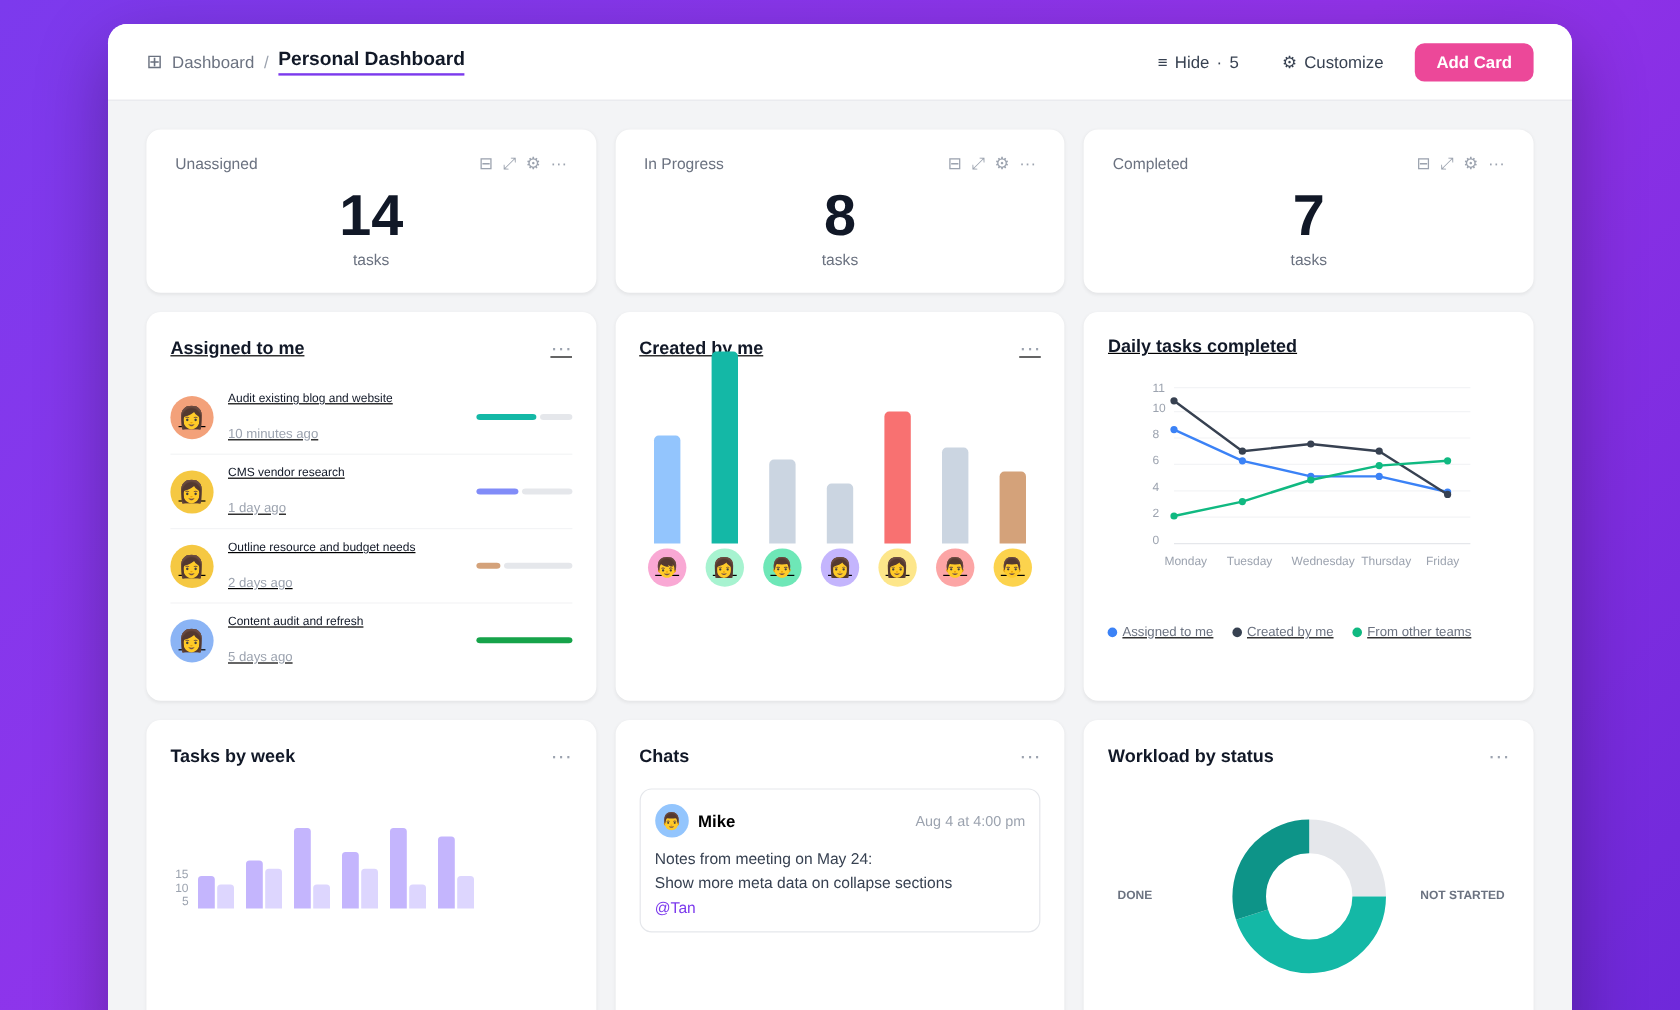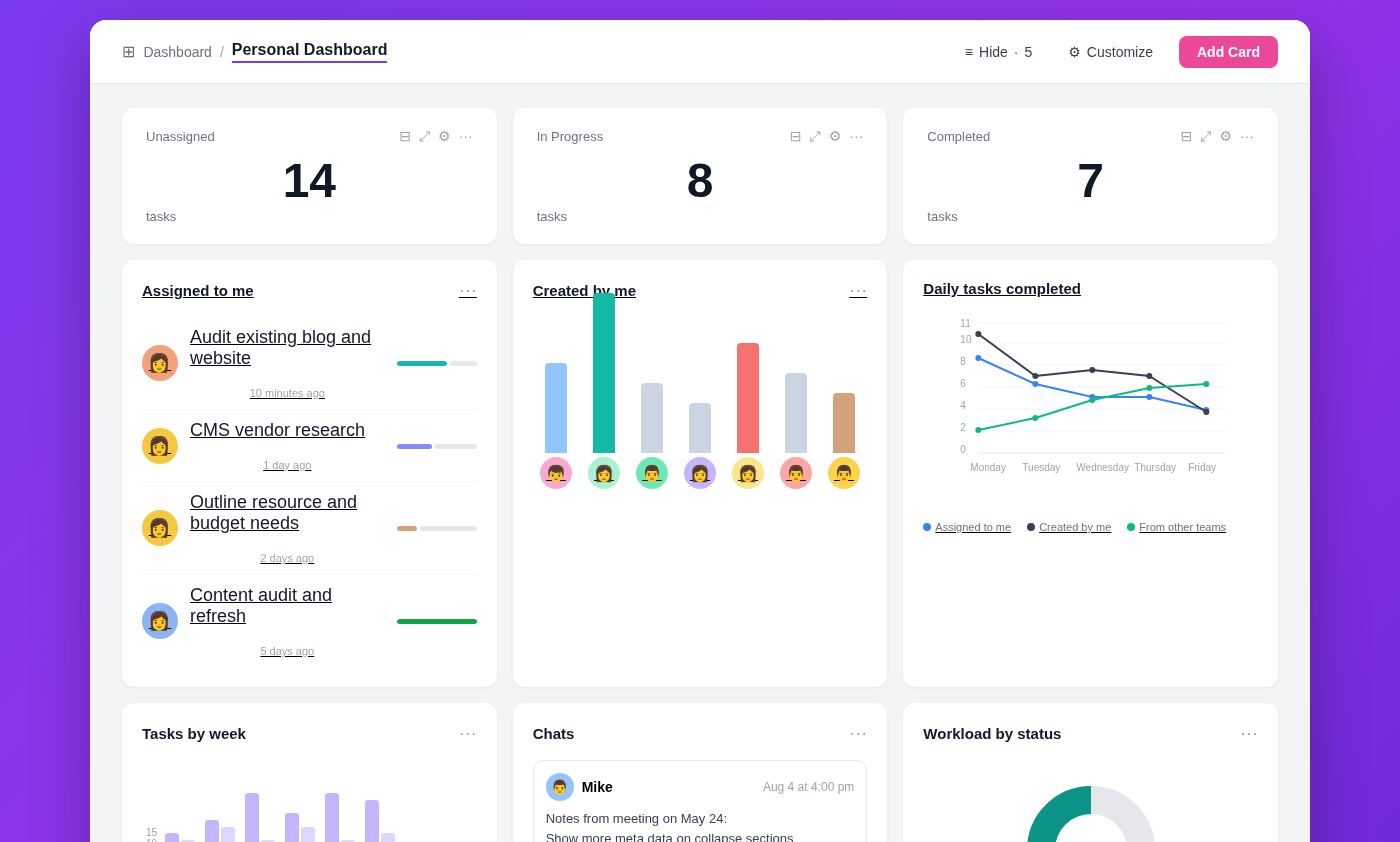--- a/index.html
+++ b/index.html
@@ -73,21 +73,21 @@
       box-shadow: 0 1px 3px rgba(0,0,0,0.06);
     }
     .stat-card-header {
       display: flex; align-items: center; justify-content: space-between;
       margin-bottom: 12px;
       text-align: right;
     }
     .stat-card-title { font-size: 13px; color: #6b7280; font-weight: 500; }
     .stat-card-icons { display: flex; gap: 8px; color: #9ca3af; font-size: 14px; }
     .stat-number { font-size: 48px; font-weight: 700; color: #111827; line-height: 1; text-align: center; }
-    .stat-label { font-size: 13px; color: #6b7280; margin-top: 4px; }
+    .stat-label { font-size: 13px; color: #6b7280; text-align: center; margin-top: 4px; }
 
     
     .content-row {
       display: grid;
       grid-template-columns: 1fr 1fr 1fr;
       gap: 16px;
       margin-bottom: 16px;
       text-decoration: underline;
     }
 
@@ -111,22 +111,22 @@
       border-bottom: 1px solid #f3f4f6;
     }
     .task-item:last-child { border-bottom: none; }
     .task-avatar {
       width: 36px; height: 36px; border-radius: 50%;
       background: #e5e7eb; flex-shrink: 0;
       overflow: hidden; display: flex; align-items: center; justify-content: center;
       font-size: 18px;
     }
     .task-info { flex: 1; }
-    .task-name { font-size: 18px; font-weight: 500; color: #111827; }
-    .task-time { font-size: 11px; color: #9ca3af; margin-top: 18px; text-align: center; }
+    .task-name { font-size: 10px; font-weight: 500; color: #111827; }
+    .task-time { font-size: 11px; color: #9ca3af; margin-top: 18px; }
     .bar-chart {
       display: flex;
       align-items: flex-end;
       gap: 16px;
       height: 180px;
       padding-bottom: 8px;
       width: 100%;
       justify-content: center;
     }
     .bar-group { display: flex; flex-direction: column; align-items: center; gap: 4px; }

